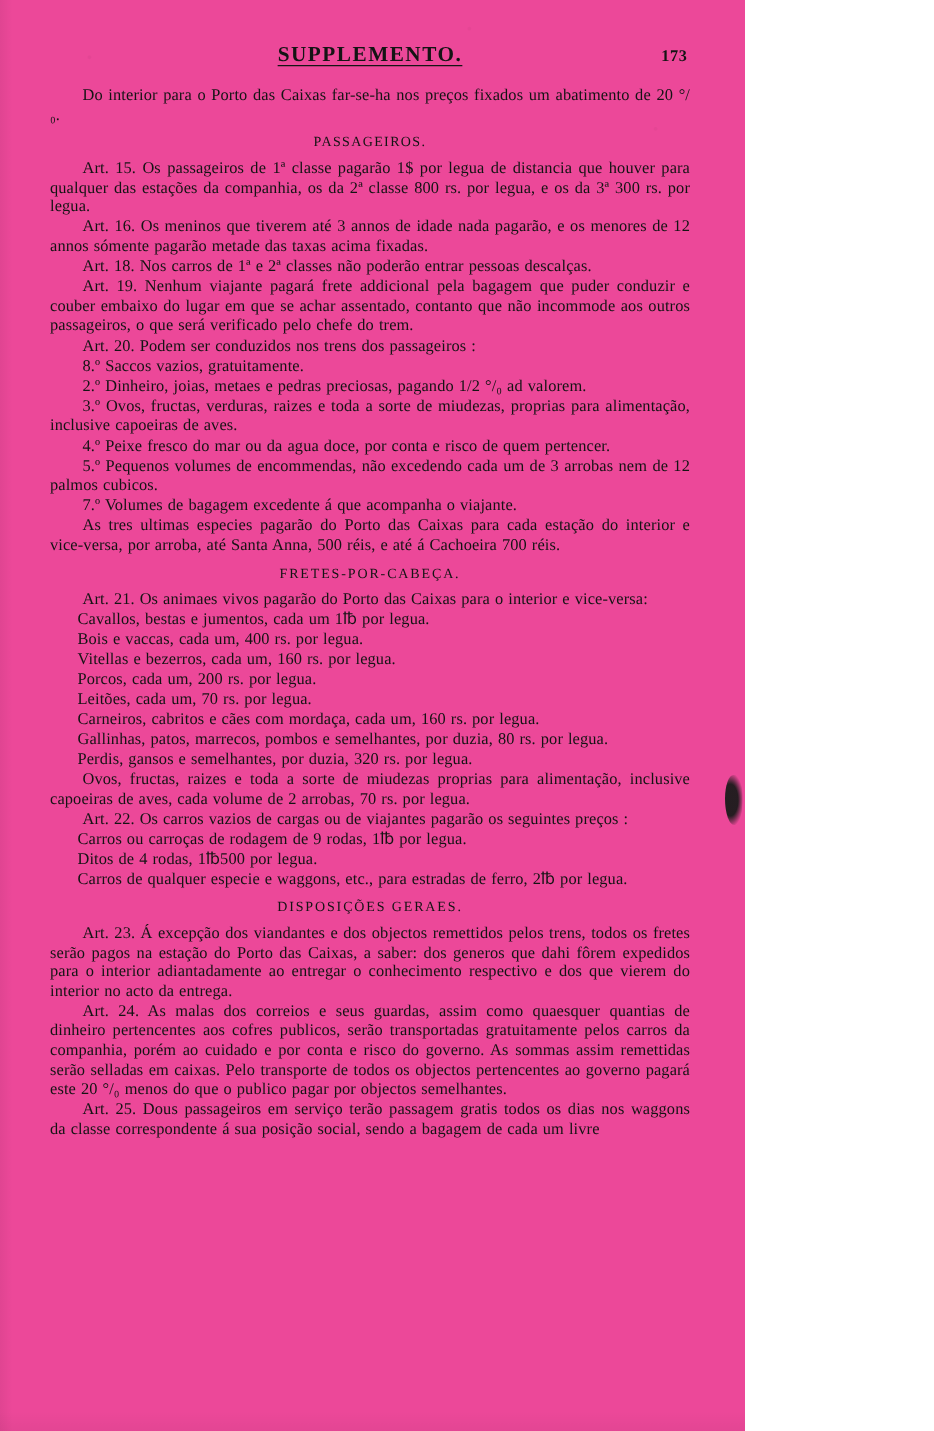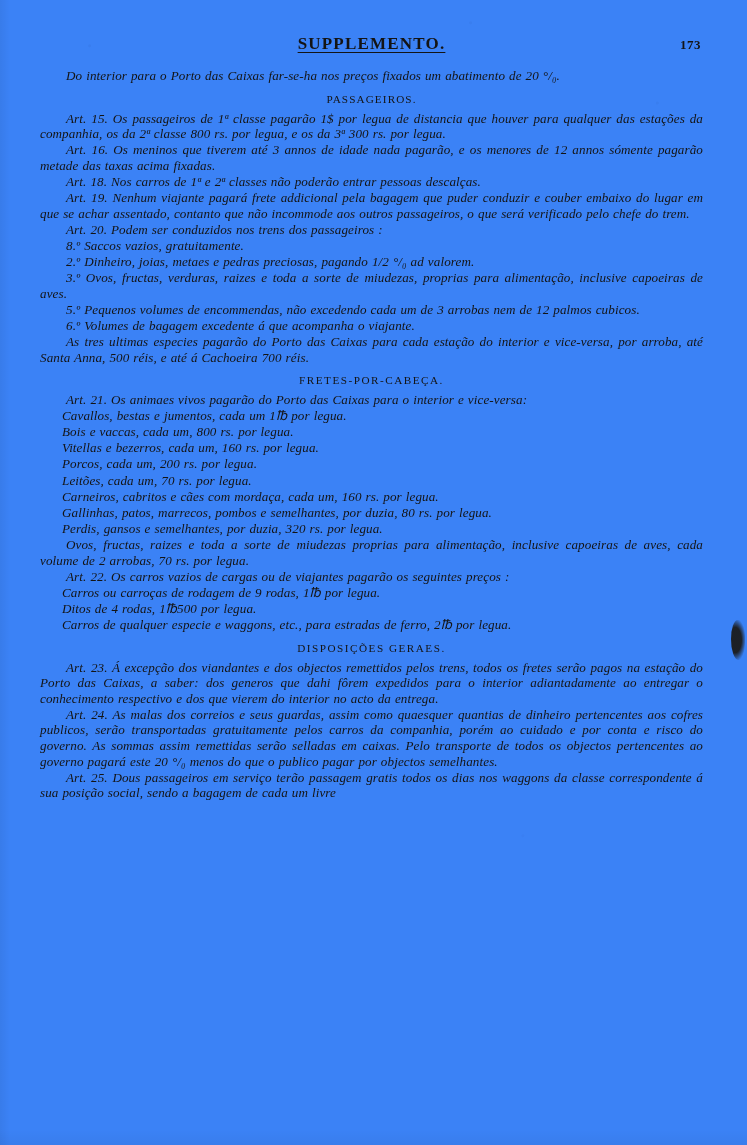--- a/index.html
+++ b/index.html
@@ -2,23 +2,23 @@
 <html><head>
 <meta charset="utf-8">
 <style>
   html, body {
     margin: 0;
     padding: 0;
     background: #ffffff;
   }
   .page {
     position: relative;
-    width: 747px;
+    width: 596px;
     height: 1145px;
-    background: #3b82f6;
+    background: #ec4899;
     font-family: "Liberation Serif", serif;
     color: #141414;
     overflow: hidden;
   }
   
   .page::before {
     content: "";
     position: absolute;
     inset: 0;
     pointer-events: none;
@@ -62,21 +62,20 @@
 
   
   p.para {
     margin: 0 0 0.5px 0;
     font-size: 13.1px;
     line-height: 15.6px;
     text-align: justify;
     text-indent: 26px;
     letter-spacing: .1px;
     word-spacing: .6px;
-    font-style: italic;
   }
   p.para.item {
     text-indent: 26px;
   }
   p.para.listline {
     text-indent: 22px;
   }
   .sec {
     text-align: center;
     font-size: 11.2px;
@@ -129,30 +128,31 @@
     <div class="sec">PASSAGEIROS.</div>
     <p class="para">Art. 15. Os passageiros de 1ª classe pagarão 1$ por legua de distancia que houver para qualquer das estações da companhia, os da 2ª classe 800 rs. por legua, e os da 3ª 300 rs. por legua.</p>
     <p class="para">Art. 16. Os meninos que tiverem até 3 annos de idade nada pagarão, e os menores de 12 annos sómente pagarão metade das taxas acima fixadas.</p>
     <p class="para">Art. 18. Nos carros de 1ª e 2ª classes não poderão entrar pessoas descalças.</p>
     <p class="para">Art. 19. Nenhum viajante pagará frete addicional pela bagagem que puder conduzir e couber embaixo do lugar em que se achar assentado, contanto que não incommode aos outros passageiros, o que será verificado pelo chefe do trem.</p>
     <p class="para">Art. 20. Podem ser conduzidos nos trens dos passageiros :</p>
 
     <p class="para item">8.º Saccos vazios, gratuitamente.</p>
     <p class="para item">2.º Dinheiro, joias, metaes e pedras preciosas, pagando 1/2 °/₀ ad valorem.</p>
     <p class="para item">3.º Ovos, fructas, verduras, raizes e toda a sorte de miudezas, proprias para alimentação, inclusive capoeiras de aves.</p>
+    <p class="para item">4.º Peixe fresco do mar ou da agua doce, por conta e risco de quem pertencer.</p>
     <p class="para item">5.º Pequenos volumes de encommendas, não excedendo cada um de 3 arrobas nem de 12 palmos cubicos.</p>
-    <p class="para item">6.º Volumes de bagagem excedente á que acompanha o viajante.</p>
+    <p class="para item">7.º Volumes de bagagem excedente á que acompanha o viajante.</p>
 
     <p class="para">As tres ultimas especies pagarão do Porto das Caixas para cada estação do interior e vice-versa, por arroba, até Santa Anna, 500 réis, e até á Cachoeira 700 réis.</p>
 
     <div class="sec spaced">FRETES-POR-CABEÇA.</div>
     <p class="para">Art. 21. Os animaes vivos pagarão do Porto das Caixas para o interior e vice-versa:</p>
 
     <p class="para listline">Cavallos, bestas e jumentos, cada um 1℔ por legua.</p>
-    <p class="para listline">Bois e vaccas, cada um, 800 rs. por legua.</p>
+    <p class="para listline">Bois e vaccas, cada um, 400 rs. por legua.</p>
     <p class="para listline">Vitellas e bezerros, cada um, 160 rs. por legua.</p>
     <p class="para listline">Porcos, cada um, 200 rs. por legua.</p>
     <p class="para listline">Leitões, cada um, 70 rs. por legua.</p>
     <p class="para listline">Carneiros, cabritos e cães com mordaça, cada um, 160 rs. por legua.</p>
     <p class="para listline">Gallinhas, patos, marrecos, pombos e semelhantes, por duzia, 80 rs. por legua.</p>
     <p class="para listline">Perdis, gansos e semelhantes, por duzia, 320 rs. por legua.</p>
 
     <p class="para">Ovos, fructas, raizes e toda a sorte de miudezas proprias para alimentação, inclusive capoeiras de aves, cada volume de 2 arrobas, 70 rs. por legua.</p>
     <p class="para">Art. 22. Os carros vazios de cargas ou de viajantes pagarão os seguintes preços :</p>
 

